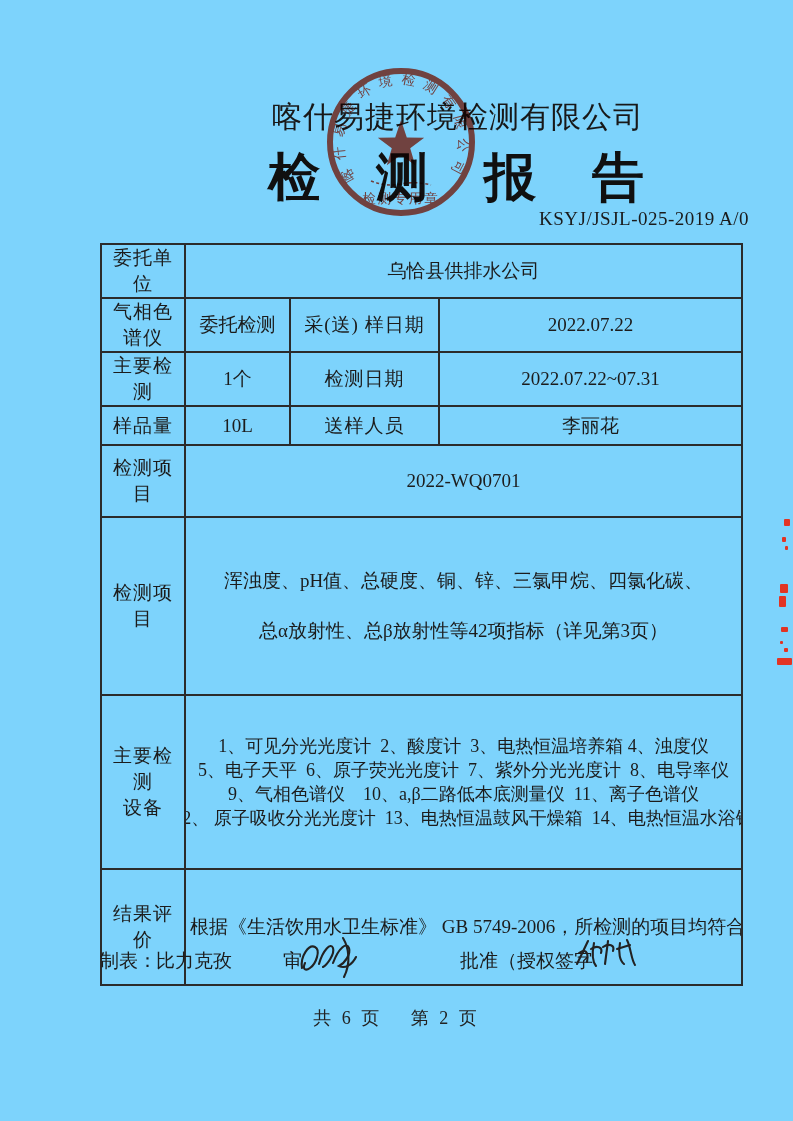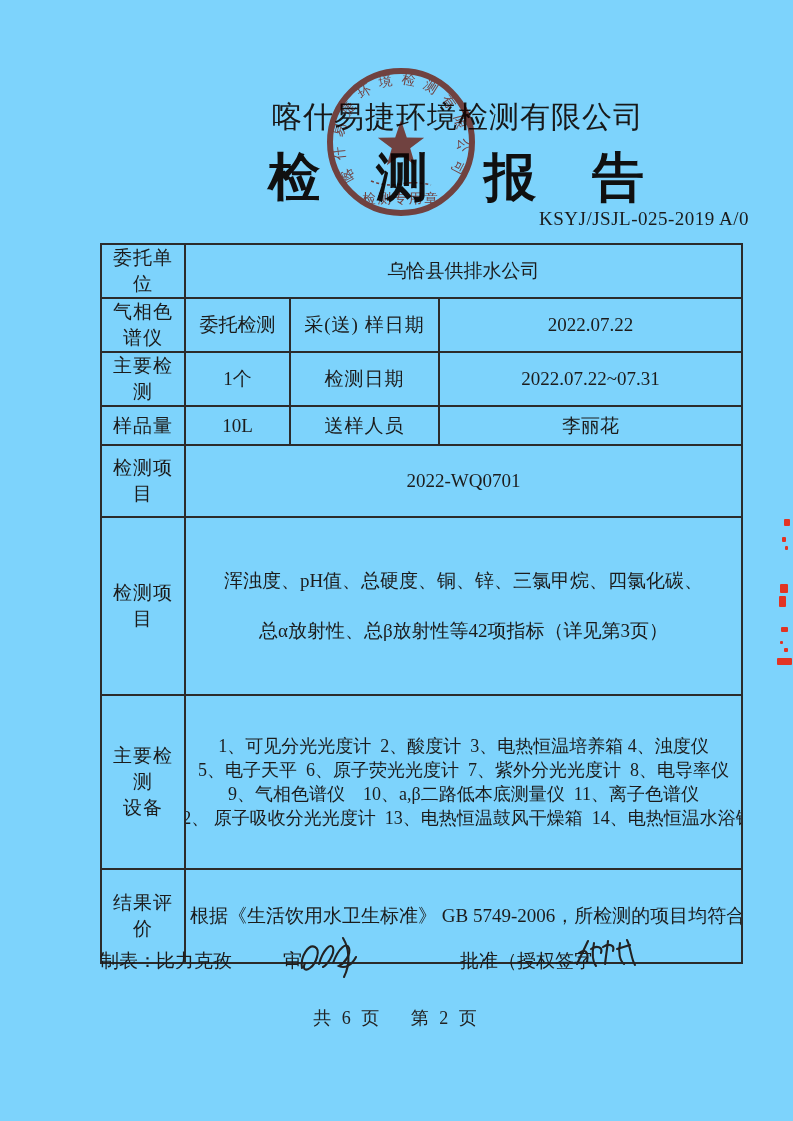--- a/index.html
+++ b/index.html
@@ -124,21 +124,21 @@
       </td>
       <td colspan="3">
         <div class="lines spread eq">
           <span>1、可见分光光度计  2、酸度计  3、电热恒温培养箱 4、浊度仪</span>
           <span>5、电子天平  6、原子荧光光度计  7、紫外分光光度计  8、电导率仪</span>
           <span>9、气相色谱仪    10、a,β二路低本底测量仪  11、离子色谱仪</span>
           <span>12、 原子吸收分光光度计  13、电热恒温鼓风干燥箱  14、电热恒温水浴锅</span>
         </div>
       </td>
     </tr>
-    <tr style="height:94px">
+    <tr style="height:116px">
       <td class="lbl">结果评价</td>
       <td colspan="3" class="result">根据《生活饮用水卫生标准》 GB 5749-2006，所检测的项目均符合标准。</td>
     </tr>
   </tbody>
     </table>
 
   <div class="sigrow">
     <span class="sig-label" style="left:100px;top:4px">制表：</span>
     <span class="sig-label" style="left:156px;top:4px">比力克孜</span>
     <span class="sig-label" style="left:283px;top:4px">审</span>

